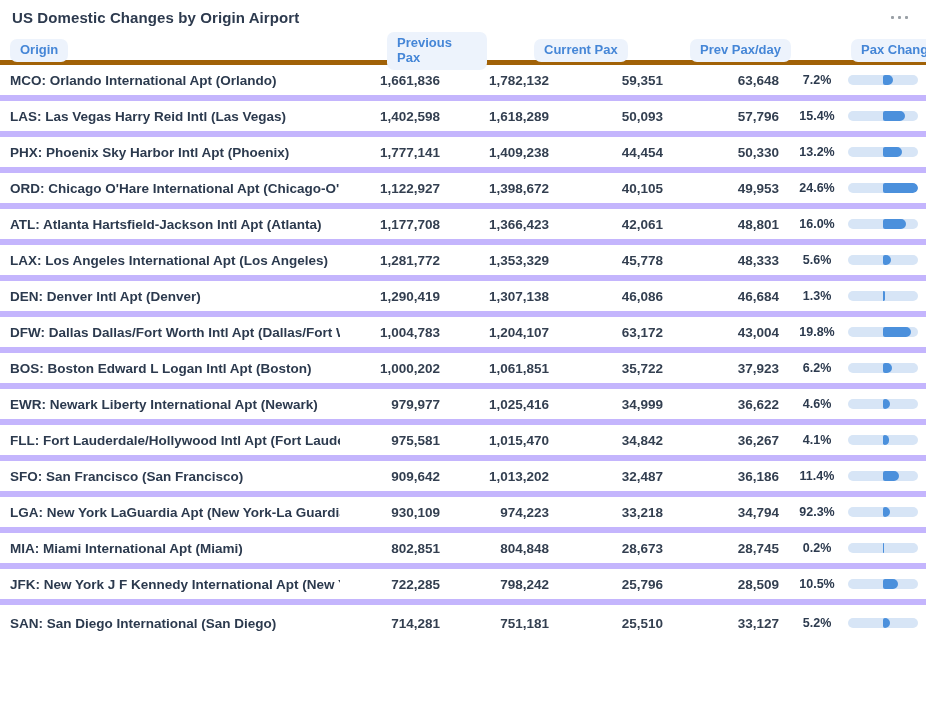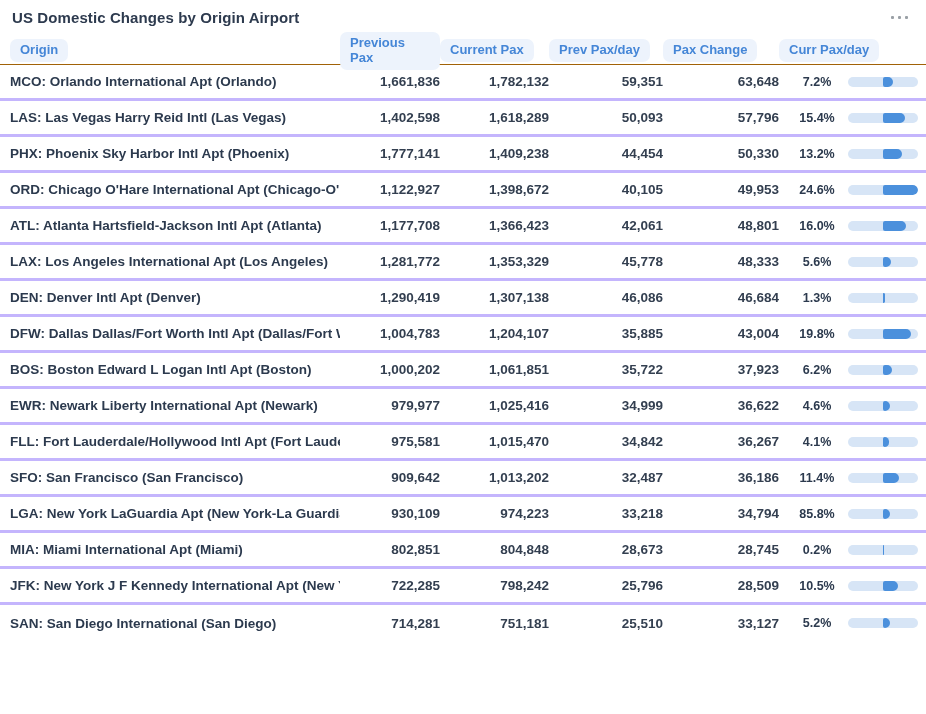--- a/index.html
+++ b/index.html
@@ -11,29 +11,29 @@
   
   .widget-header { display:flex; align-items:center; justify-content:space-between; padding:9px 14px 6px 12px; }
   .widget-title { font-size:15px; font-weight:700; color:#2d3a4e; letter-spacing:.1px; }
   .menu-dots { display:flex; gap:4px; padding:6px 4px; cursor:pointer; }
   .menu-dots i { width:3px; height:3px; background:#9aa0a6; border-radius:1px; display:block; }
 
   
   .grid { display:grid; grid-template-columns:340px 100px 109px 114px 116px 147px; align-items:center; }
 
   
-  .thead { height:33px; border-bottom:1px solid #a16207; }
+  .thead { height:33px; border-bottom:5px solid #a16207;gap:47px; }
   .th { text-align:left; padding-right:0; }
   .th-origin { text-align:left; padding-left:10px; }
   .th-change { padding-right:8px; }
   .pill { display:inline-block; background:#edf3fc; color:#4586d7; font-size:13px; font-weight:700;
           padding:4px 10px; border-radius:7px; line-height:1.15; cursor:pointer; }
 
   
-  .trow { height:36px; border-bottom:3px solid #c4b5fd; cursor:pointer; }
+  .trow { height:36px; border-bottom:6px solid #c4b5fd; cursor:pointer; }
   .trow:last-child { border-bottom:none; }
   .td-origin { font-size:13.5px; font-weight:700; color:#2c3a4e; padding-left:10px;
                white-space:nowrap; overflow:hidden; }
   .td-num { font-size:13.5px; font-weight:600; color:#333f50; text-align:right; white-space:nowrap; }
   .td-change { display:flex; align-items:center; justify-content:flex-end; gap:10px; padding-right:8px; }
   .pct { font-size:12.5px; font-weight:600; color:#2c3a4e; min-width:42px; text-align:center; }
   .bar-track { position:relative; width:70px; height:10px; background:#d7e5f6; border-radius:5px; overflow:hidden; }
   .bar-fill { position:absolute; left:50%; top:0; height:10px; background:#4b90dc;
               border-radius:2px 5px 5px 2px; }
 </style>
@@ -161,21 +161,21 @@
           <div class="pct">1.3%</div>
           <div class="bar-track">
             <div class="bar-fill" style="width: 2.64%;"></div>
           </div>
         </div>
       </div>
       <div class="grid trow">
         <div class="td-origin">DFW: Dallas Dallas/Fort Worth Intl Apt (Dallas/Fort W...</div>
         <div class="td-num">1,004,783</div>
         <div class="td-num">1,204,107</div>
-        <div class="td-num">35,885</div>
+        <div class="td-num">63,172</div>
         <div class="td-num">43,004</div>
         <div class="td-change">
           <div class="pct">19.8%</div>
           <div class="bar-track">
             <div class="bar-fill" style="width: 40.24%;"></div>
           </div>
         </div>
       </div>
       <div class="grid trow">
         <div class="td-origin">BOS: Boston Edward L Logan Intl Apt (Boston)</div>
@@ -229,21 +229,21 @@
           </div>
         </div>
       </div>
       <div class="grid trow">
         <div class="td-origin">LGA: New York LaGuardia Apt (New York-La Guardia)</div>
         <div class="td-num">930,109</div>
         <div class="td-num">974,223</div>
         <div class="td-num">33,218</div>
         <div class="td-num">34,794</div>
         <div class="td-change">
-          <div class="pct">85.8%</div>
+          <div class="pct">92.3%</div>
           <div class="bar-track">
             <div class="bar-fill" style="width: 9.55%;"></div>
           </div>
         </div>
       </div>
       <div class="grid trow">
         <div class="td-origin">MIA: Miami International Apt (Miami)</div>
         <div class="td-num">802,851</div>
         <div class="td-num">804,848</div>
         <div class="td-num">28,673</div>

